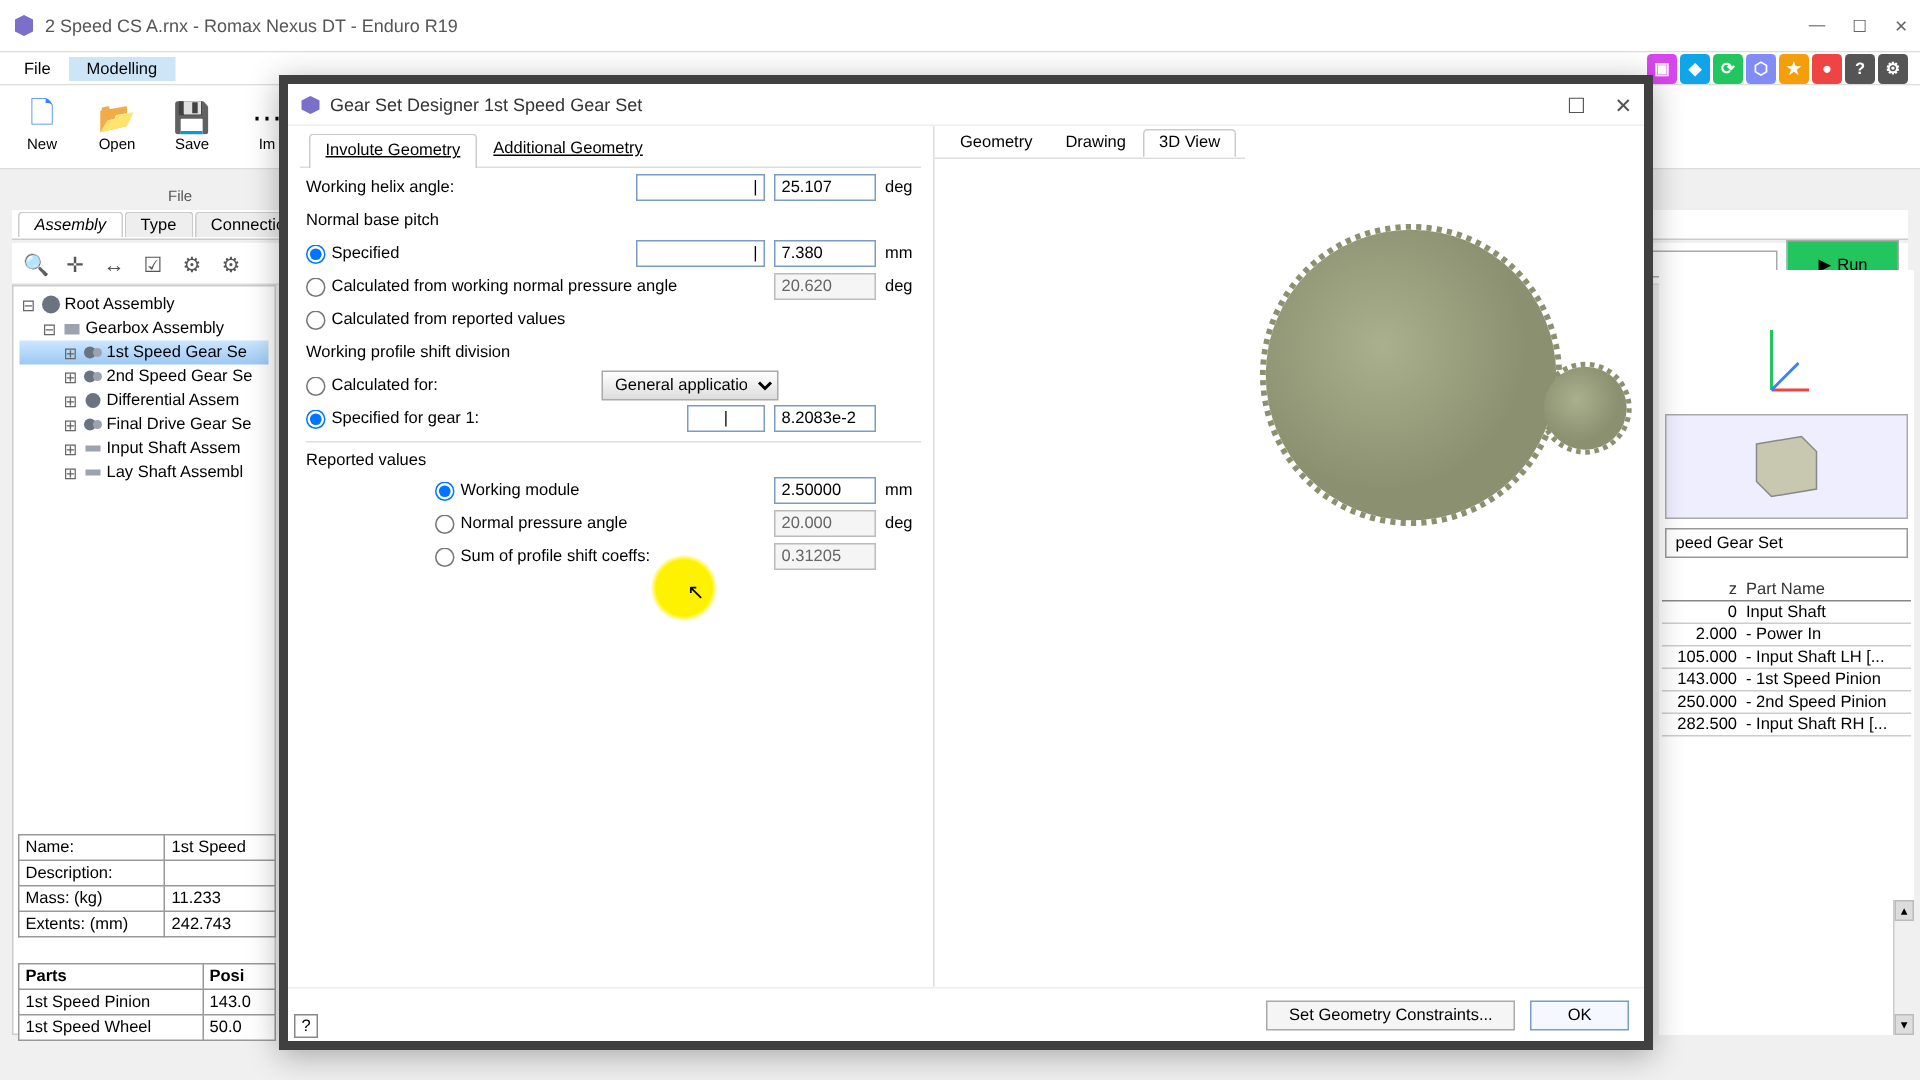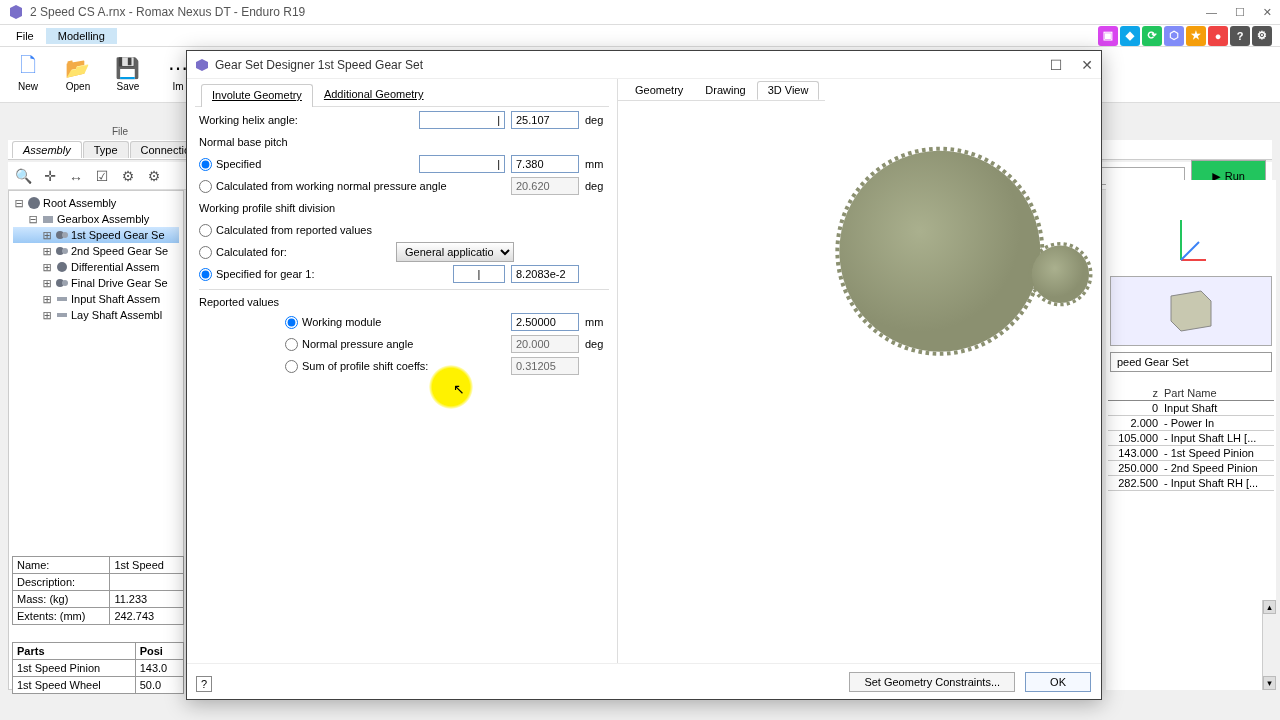--- a/index.html
+++ b/index.html
@@ -1,18 +1,18 @@
 <!DOCTYPE html>
 <html><head>
 <meta charset="utf-8">
 <style>
 * { box-sizing: border-box; margin: 0; padding: 0; font-family: "Segoe UI", Tahoma, sans-serif; font-size: 11px; }
 body { background: #f0f0f0; width: 1280px; height: 720px; overflow: hidden; position: relative; }
 
-.titlebar { height: 25px; background: #fff; display: flex; align-items: center; padding: 0 8px; border-bottom: 1px solid #ddd; }
+.titlebar { height: 35px; background: #fff; display: flex; align-items: center; padding: 0 8px; border-bottom: 1px solid #ddd; }
 .titlebar .logo { width: 16px; height: 16px; margin-right: 6px; }
 .titlebar .title { color: #555; font-size: 12px; flex: 1; }
 .titlebar .winbtns { display: flex; gap: 18px; color: #666; font-size: 14px; }
 
 .menubar { height: 22px; background: #fff; display: flex; align-items: center; padding: 0 4px; border-bottom: 1px solid #ddd; }
 .menubar .menuitem { padding: 2px 12px; cursor: pointer; }
 .menubar .menuitem.active { background: #cde6f7; }
 
 .ribbon { height: 56px; background: #fff; display: flex; align-items: center; padding: 0 4px; border-bottom: 1px solid #ddd; gap: 2px; }
 .ribbtn { display: flex; flex-direction: column; align-items: center; padding: 2px 10px; cursor: pointer; }
@@ -41,21 +41,21 @@
 
 .proptab { position:absolute; left:12px; top:556px; width:172px; }
 .proptab table { width:100%; border-collapse:collapse; background:#fff; }
 .proptab td { border:1px solid #999; padding:2px 4px; font-size:11px; }
 
 .partstab { position:absolute; left:12px; top:642px; width:172px; }
 .partstab table { width:100%; border-collapse:collapse; background:#fff; }
 .partstab th,.partstab td { border:1px solid #999; padding:2px 4px; text-align:left; font-size:11px; }
 
 
-.dialog { position:absolute; left:186px; top:50px; width:916px; height:650px; background:#fff; border:1px solid #404040; box-shadow:0 4px 20px rgba(0,0,0,.3); }
+.dialog { position:absolute; left:186px; top:50px; width:916px; height:650px; background:#fff; border:6px solid #404040; box-shadow:0 4px 20px rgba(0,0,0,.3); }
 .dlgtitle { height:28px; display:flex; align-items:center; padding:0 8px; background:#fff; border-bottom:1px solid #eee; }
 .dlgtitle .logo { width:14px;height:14px;margin-right:6px; }
 .dlgtitle .t { flex:1; font-size:12px; color:#333; }
 .dlgtitle .btns span { margin-left:16px; color:#555; cursor:pointer; font-size:14px;}
 .dlgtabs { height:24px; display:flex; border-bottom:1px solid #ddd; padding:0 6px;text-decoration:underline; }
 .dlgtab { padding:4px 10px; border:1px solid transparent; border-bottom:none; cursor:pointer; }
 .dlgtab.active { border-color:#ccc; background:#fff; border-radius:3px 3px 0 0; position:relative; top:1px; }
 .dlgbody { display:flex; height:calc(100% - 28px - 36px); }
 .formcol { width:430px; padding:4px 8px; }
 .formrow { display:flex; align-items:center; height:22px; }
@@ -357,26 +357,26 @@
           <input type="text" value="7.380" style="">
           <span class="unit">mm</span>
         </div>
         <div class="formrow">
           <input type="radio" class="radio" style="">
           <span class="lab">Calculated from working normal pressure angle</span>
           <input type="text" class="ro" readonly="" value="20.620" style="">
           <span class="unit">deg</span>
         </div>
         <div class="formrow">
-            <span class="lab">Working profile shift division</span>
-          </div>
-        <div class="formrow">
           <input type="radio" class="radio" style="">
           <span class="lab">Calculated from reported values</span>
         </div>
+        <div class="formrow">
+            <span class="lab">Working profile shift division</span>
+          </div>
         <div class="formrow">
           <input type="radio" class="radio" style="">
           <span class="lab" style="flex:0 0 180px">Calculated for:</span>
           <select class="dd"><option>General applications</option></select>
         </div>
         <div class="formrow">
           <input type="radio" class="radio" checked="" style="">
           <span class="lab">Specified for gear 1:</span>
           <input type="text" class="blank" style="margin-right: 6px; width: 52px; text-align: center;" value="|">
           <input type="text" value="8.2083e-2" style="">

